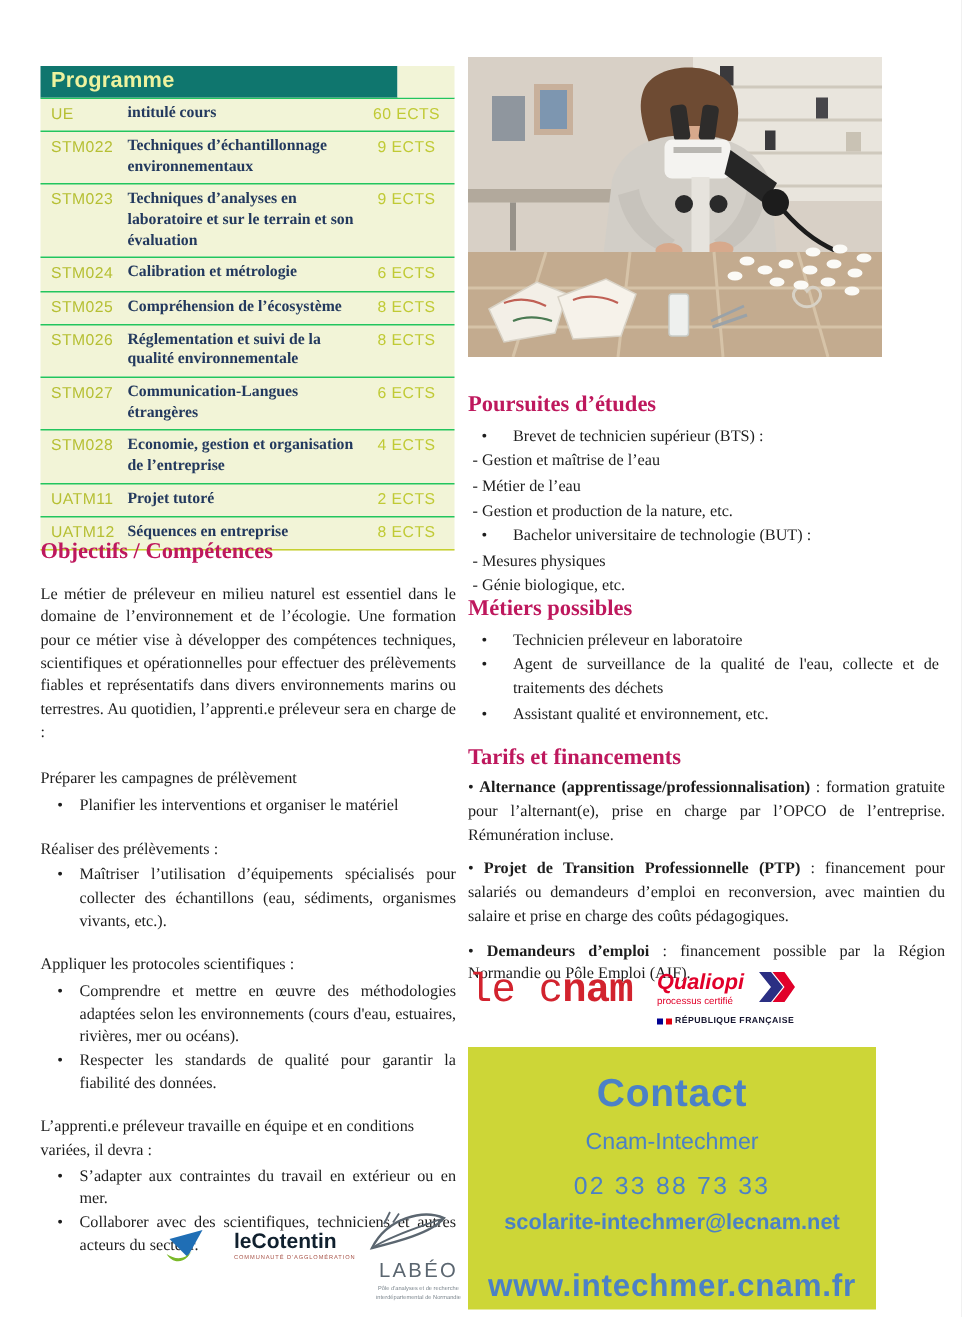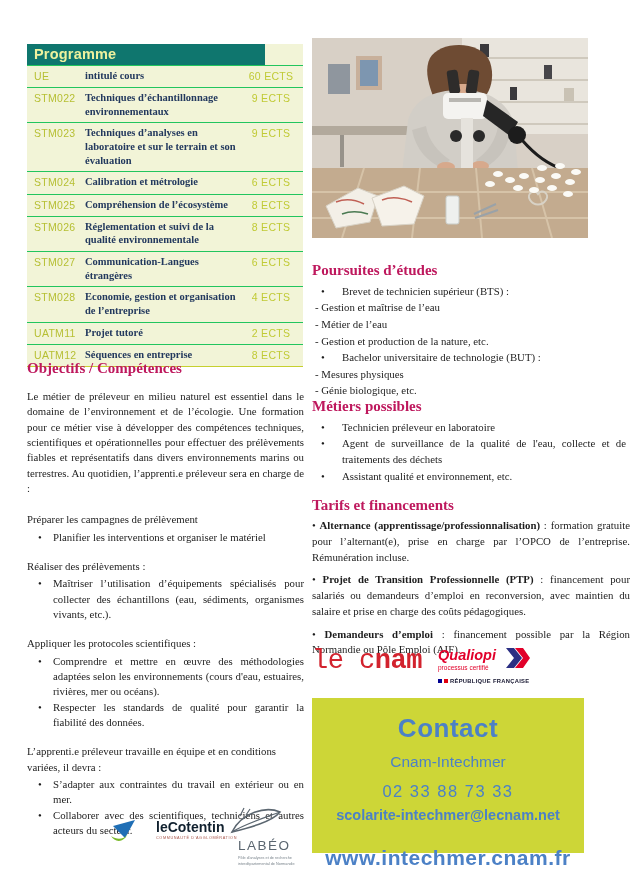--- a/index.html
+++ b/index.html
@@ -60,38 +60,38 @@
   .q-name{color:#e1002a;font-weight:800;font-size:14.5px;line-height:1;font-style:italic;}
   .q-tag{color:#e1002a;font-size:6.5px;margin-top:1px;}
   .q-chev{position:absolute;right:18px;top:0;}
   .q-rep{margin-top:7px;font-size:5.8px;font-weight:bold;color:#14142e;letter-spacing:.3px;
          display:flex;align-items:center;gap:2px;}
   .sq{display:inline-block;width:4px;height:4px;}
   .sq.blue{background:#000091;}
   .sq.red{background:#e1000f;}
 
   
-  .contact{position:absolute;left:312px;top:698px;width:272px;height:155px;background:#cdd637;
+  .contact{position:absolute;left:312px;top:698px;width:272px;height:175px;background:#cdd637;
            text-align:center;font-family:"Liberation Sans",sans-serif;color:#4c81c6;}
   .contact .title{font-size:26px;font-weight:bold;padding-top:15px;letter-spacing:.5px;}
   .contact .org{font-size:15.5px;margin-top:9px;}
   .contact .phone{font-size:16.5px;margin-top:11px;letter-spacing:1.5px;}
   .contact .email{font-size:14.5px;font-weight:bold;margin-top:6px;}
   .contact .web{font-size:21px;font-weight:bold;margin-top:23px;letter-spacing:.5px;}
 
   
   .logo-norm{position:absolute;left:30px;top:803px;width:100px;text-align:left;
              font-family:"Liberation Sans",sans-serif;color:#2f2f2f;}
   .logo-norm .l1{font-size:6px;letter-spacing:1px;margin:2px 0 0 6px;}
   .logo-norm .l2{font-size:11px;letter-spacing:1.2px;}
   .logo-cot{position:absolute;left:111px;top:820px;display:flex;align-items:flex-start;gap:19px;
             font-family:"Liberation Sans",sans-serif;}
   .logo-cot .name{font-size:14px;font-weight:bold;color:#10202e;line-height:1;}
   .logo-cot .tag{font-size:3.8px;color:#a8554a;letter-spacing:.6px;margin-top:2px;}
-  .logo-lab{position:absolute;left:230px;top:806px;width:90px;text-align:left;
+  .logo-lab{position:absolute;left:230px;top:806px;width:90px;text-align:center;
             font-family:"Liberation Sans",sans-serif;color:#5b6670;}
   .logo-lab .name{font-size:13.5px;letter-spacing:1.5px;margin-left:8px;}
   .logo-lab .tag{font-size:3.8px;line-height:1.5;margin:3px 0 0 8px;color:#7b858d;}
 </style>
 </head>
 <body>
 
 <div class="page">
 
   <div class="programme">

